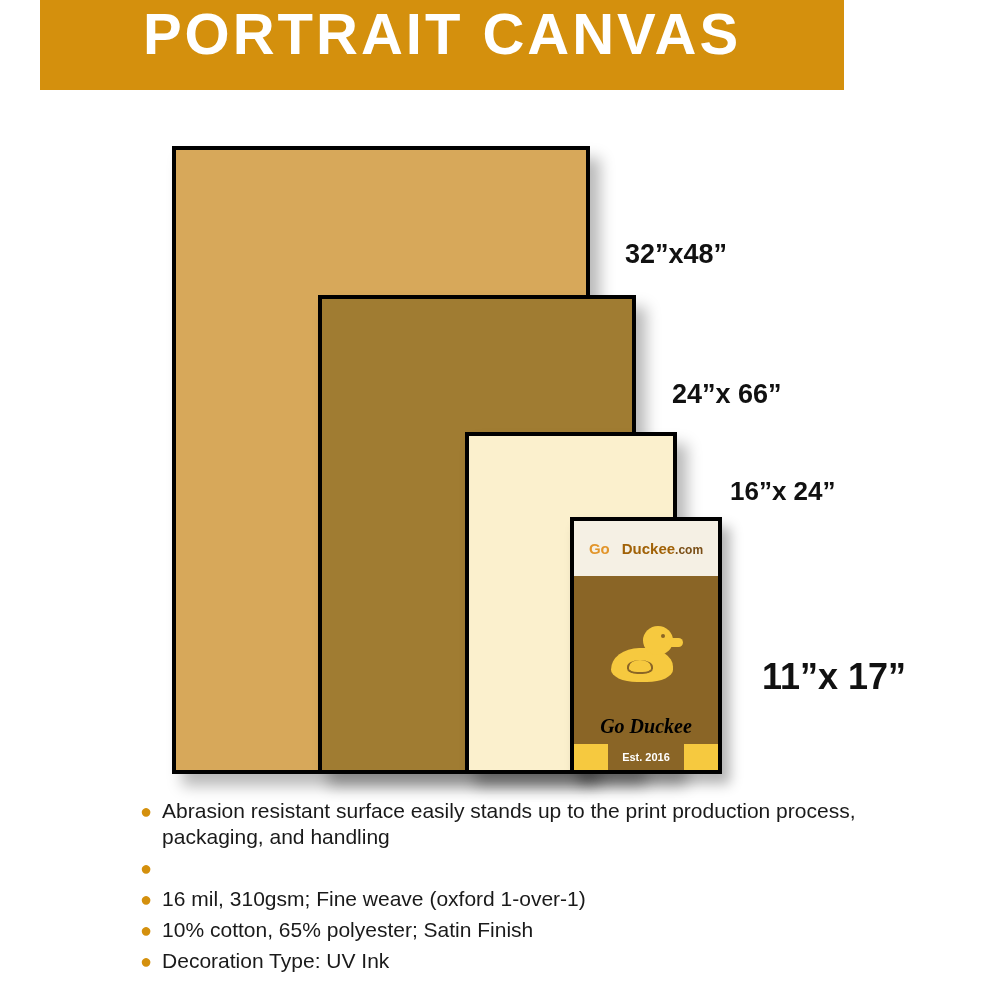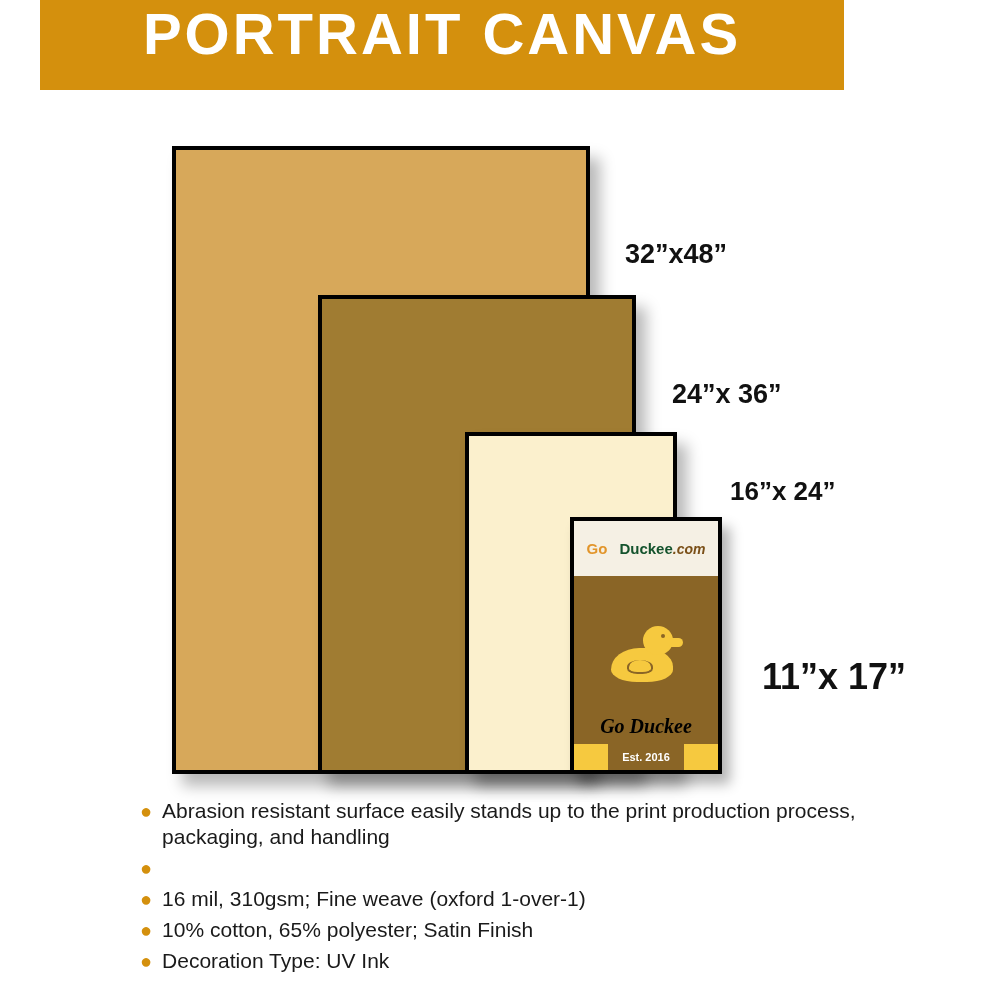--- a/index.html
+++ b/index.html
@@ -104,22 +104,22 @@
     align-items: center;
     justify-content: center;
   }
   .poster-logo {
     font-size: 15px;
     font-weight: bold;
     font-family: "Liberation Sans", sans-serif;
     white-space: nowrap;
   }
   .logo-go { color: #e2952a; }
-  .logo-duckee { color: #14532d; margin-left: 12px; }
-  .logo-com { color: #7a4f17; font-size: 14px; font-style: italic; }
+  .logo-duckee { color: #a16207; margin-left: 12px; }
+  .logo-com { color: #7a4f17; font-size: 12px; }
 
   .poster-mid {
     flex: 1;
     background: #8a6526;
     position: relative;
     display: flex;
     align-items: center;
     justify-content: center;
   }
   .duck {
@@ -273,21 +273,21 @@
         </div>
         <div class="poster-script">Go Duckee</div>
       </div>
       <div class="poster-bottom">
         <div class="poster-est">Est. 2016</div>
       </div>
     </div>
   </div>
 
   <div class="size-label label-32">32”x48”</div>
-  <div class="size-label label-24">24”x 36”</div>
+  <div class="size-label label-24">24”x 66”</div>
   <div class="size-label label-16">16”x 24”</div>
   <div class="size-label label-11">11”x 17”</div>
 </div>
 
 <div class="features">
   <div class="feature-row">
     <span class="bullet">●</span>
     <span class="feature-text">Abrasion resistant surface easily stands up to the print production process, packaging, and handling</span>
   </div>
   <div class="feature-row">

